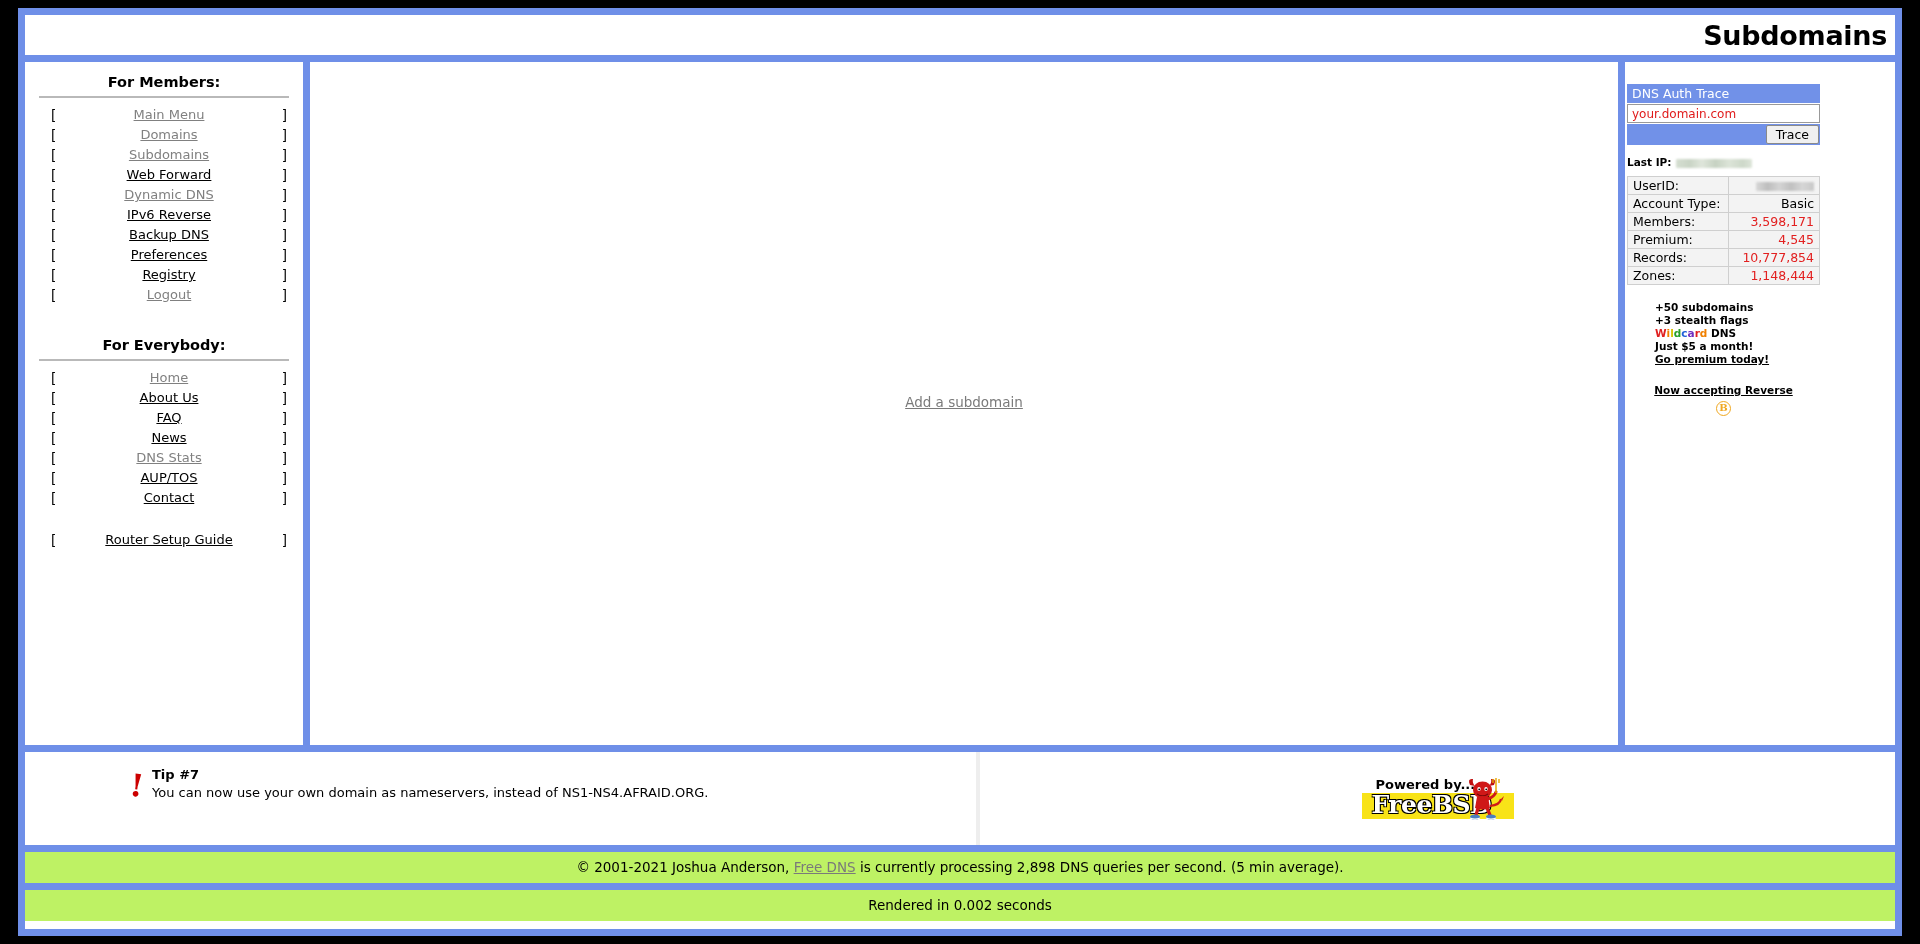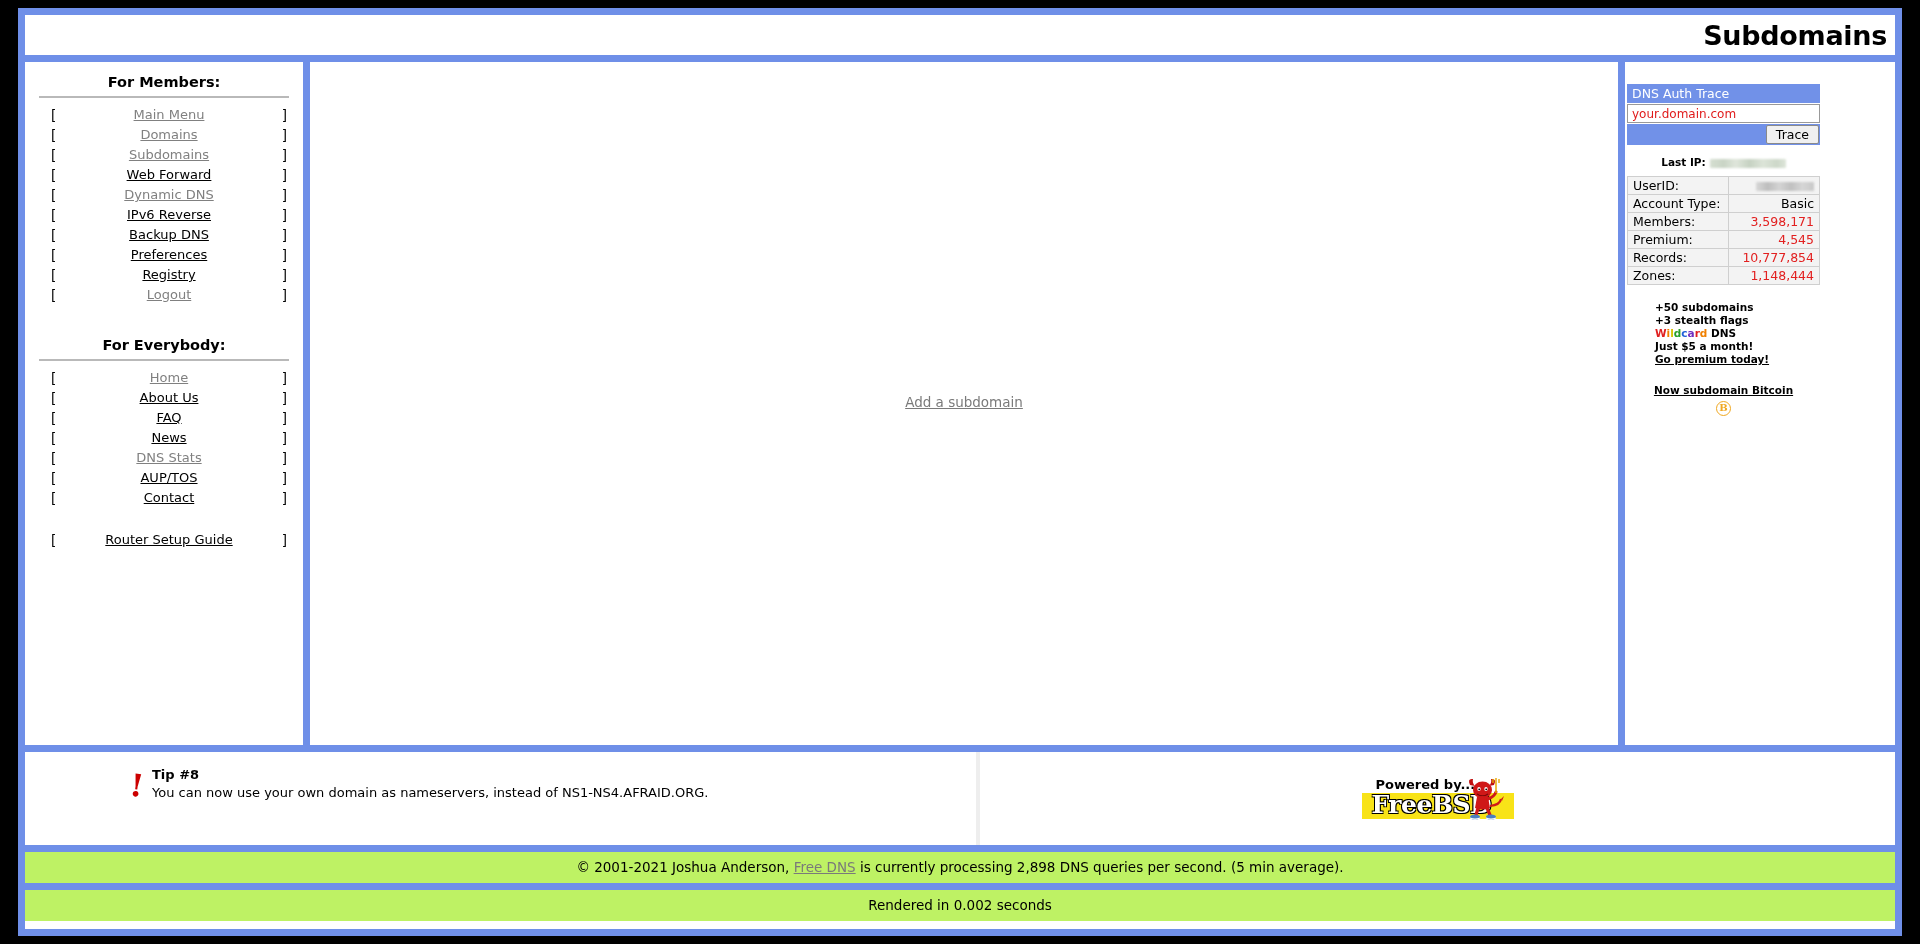--- a/index.html
+++ b/index.html
@@ -171,21 +171,20 @@
     font-size: 12.5px;
     font-family: "DejaVu Sans", "Liberation Sans", sans-serif;
     color: #000000;
     padding: 0px 9px;
     height: 19px;
     cursor: pointer;
   }
 
   .lastip-row {
     margin: 11px 0 8px 0;
-    text-align: center;
     font-size: 10.5px;
     font-weight: bold;
     color: #000000;
     width: 193px;
     margin-left: 2px;
   }
   .redacted {
     display: inline-block;
     vertical-align: middle;
     height: 9px;
@@ -529,32 +528,32 @@
 
       <div class="promo">
         <span class="pline">+50 subdomains</span>
         <span class="pline">+3 stealth flags</span>
         <span class="pline"><span class="wc" id="wildcard-word"><span style="color: rgb(224, 32, 32);">W</span><span style="color: rgb(240, 128, 0);">i</span><span style="color: rgb(216, 196, 0);">l</span><span style="color: rgb(42, 160, 42);">d</span><span style="color: rgb(32, 96, 216);">c</span><span style="color: rgb(112, 48, 192);">a</span><span style="color: rgb(224, 32, 32);">r</span><span style="color: rgb(240, 128, 0);">d</span></span><span> DNS</span></span>
         <span class="pline">Just $5 a month!</span>
         <span class="pline"><a class="premium">Go premium today!</a></span>
       </div>
 
       <div class="bitcoin-wrap">
-        <a class="bitcoin-link">Now subdomain Bitcoin</a>
+        <a class="bitcoin-link">Now accepting Reverse</a>
         <span class="bitcoin-coin">B</span>
       </div>
 
     </div>
   </div>
 
   <div class="tip-row">
     <div class="tip-cell">
       <div class="excl-icon">!</div>
       <div class="tip-text">
-        <div class="tip-head">Tip #8</div>
+        <div class="tip-head">Tip #7</div>
         <div>You can now use your own domain as nameservers, instead of NS1-NS4.AFRAID.ORG.</div>
         <div class="tip-spacer"></div>
       </div>
     </div>
     <div class="bsd-cell">
       <div class="bsd-badge">
         <div class="bsd-yellow"></div>
         <div class="bsd-name">FreeBSD</div>
         <div class="bsd-powered">Powered by...</div>
         <svg class="bsd-daemon" viewBox="0 0 46 46">

